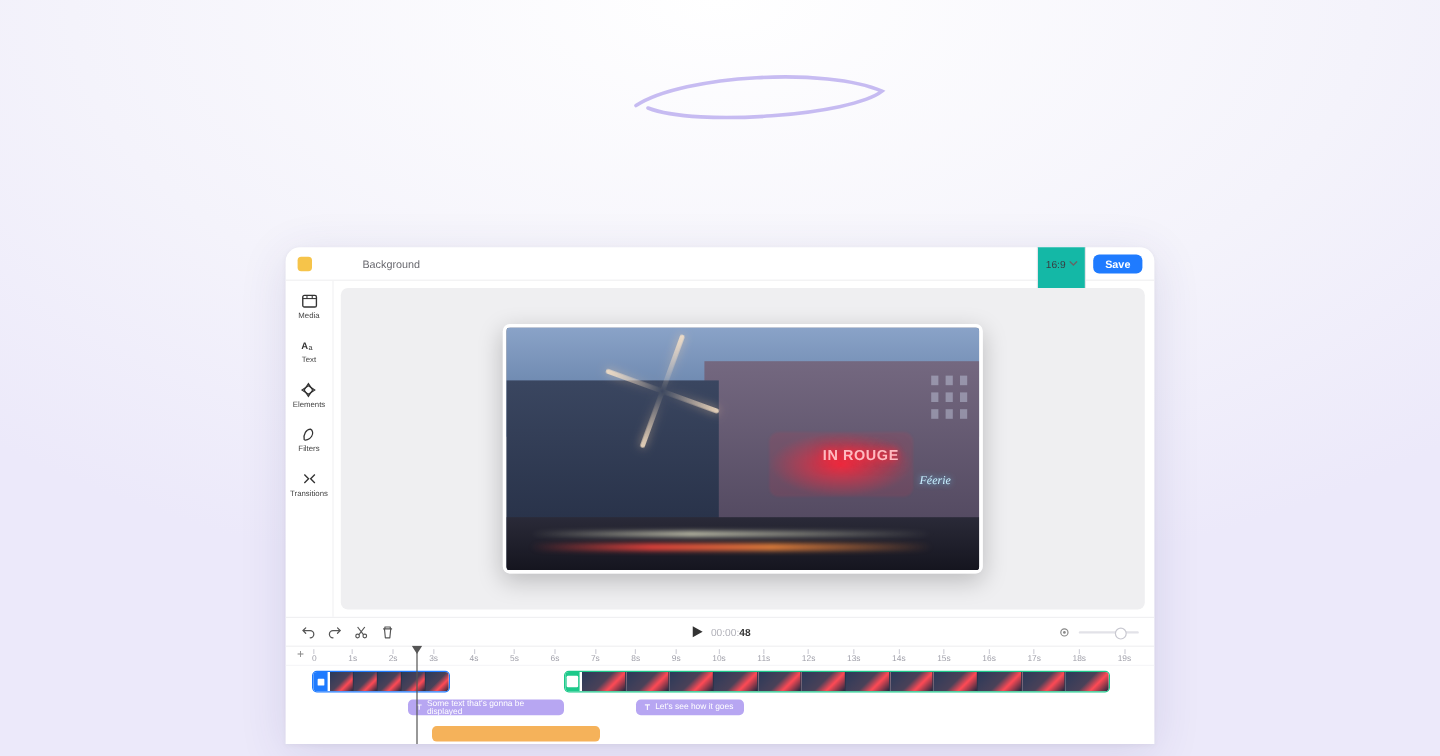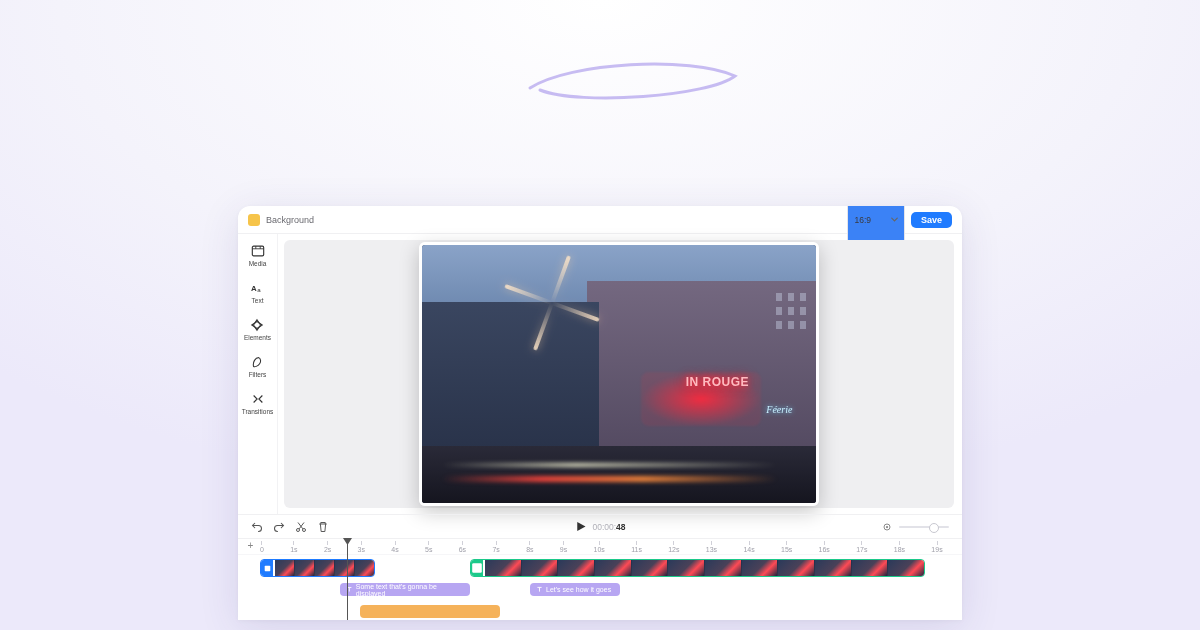--- a/index.html
+++ b/index.html
@@ -58,30 +58,30 @@
     padding: 6px 10px;
     border-bottom: 1px solid #f0f0f2;
     height: 28px;
     font-size: 9px;
   }
   .topbar-left { display: flex; align-items: center; gap: 6px; }
   .bg-chip {
     width: 12px; height: 12px; border-radius: 3px;
     background: #f6c44a;
   }
-  .bg-label { color: #6a6a70; font-weight: 500; }
+  .bg-label { color: #6a6a70; font-weight: 500; margin-left: 36px; }
   .topbar-right { display: flex; align-items: center; gap: 6px; }
   .ratio-btn {
     padding: 20px 6px;
     border: 1px solid #e4e4ea;
     border-radius: 5px;
     font-size: 8.5px;
     color: #3a3a3f;
-    background: #3b82f6;
-    display: flex; align-items: center; gap: 20px;
+    background: #14b8a6;
+    display: flex; align-items: center; gap: 3px;
   }
   .save-btn {
     padding: 3px 10px;
     background: #1f7bff;
     color: #fff;
     font-size: 9px;
     font-weight: 600;
     border-radius: 5px;
   }
 
@@ -112,21 +112,21 @@
     background: #efeff1;
     margin: 6px 8px 6px 6px;
     border-radius: 6px;
     display: flex;
     align-items: center;
     justify-content: center;
     position: relative;
   }
   .preview {
     width: 400px;
-    height: 264px;
+    height: 208px;
     border-radius: 6px;
     box-shadow: 0 6px 20px rgba(0,0,0,0.22);
     border: 3px solid #fff;
     overflow: hidden;
     position: relative;
     background: linear-gradient(180deg, #2a3a5a 0%, #1b2740 55%, #0f1625 100%);
   }
   
   .preview .sky { position:absolute; inset:0 0 55% 0; background: linear-gradient(180deg,#8aa3c8 0%, #6b86ad 60%, #4e6a94 100%); }
   .preview .bldg-left { position:absolute; left:0; bottom:0; width:45%; height:78%; background:linear-gradient(180deg,#3a4660,#232c42); }

